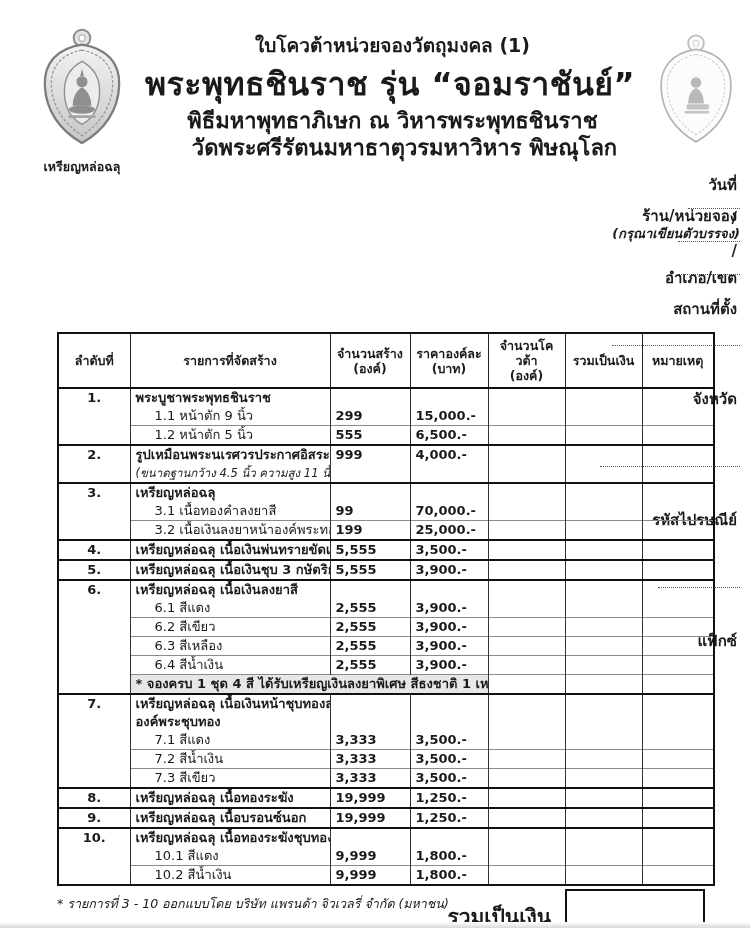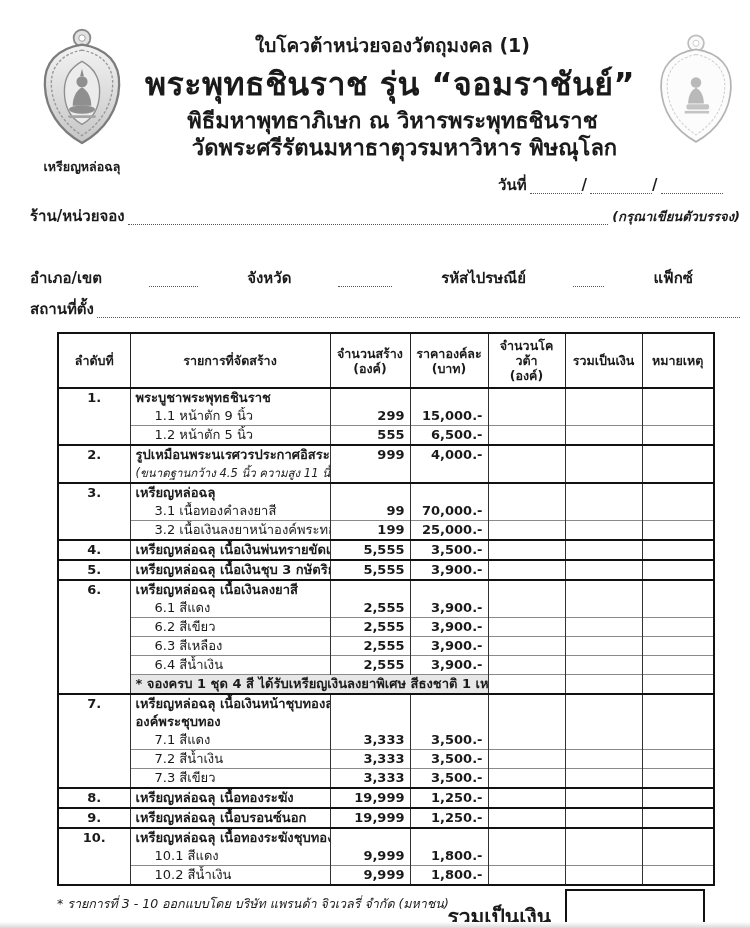--- a/index.html
+++ b/index.html
@@ -12,21 +12,21 @@
   .abs{position:absolute;}
   
   .form-no{top:30px;left:140px;width:505px;text-align:center;font-size:19px;font-weight:700;}
   .main-title{top:58px;left:130px;width:520px;text-align:center;font-size:32px;font-weight:800;letter-spacing:.5px;}
   .sub1{top:103px;left:140px;width:505px;text-align:center;font-size:22px;font-weight:700;}
   .sub2{top:130px;left:152px;width:505px;text-align:center;font-size:22px;font-weight:700;}
   .amulet-l{top:26px;left:28px;width:108px;height:130px;}
   .amulet-r{top:30px;left:648px;width:96px;height:126px;}
   .amulet-cap{top:157px;left:22px;width:120px;text-align:center;font-size:12.5px;font-weight:700;}
   
-  .fline{display:flex;align-items:flex-end;font-size:15px;font-weight:700;line-height:1.2;}
+  .fline{display:flex;align-items:flex-end;font-size:15px;font-weight:700;line-height:1.2;flex-direction:column;}
   .fline .lbl{white-space:nowrap;padding-right:3px;}
   .fline .dots{border-bottom:1.5px dotted #555;height:15px;}
   .fline .grow{flex:1;}
   .fline .hint{font-weight:700;font-style:italic;font-size:13px;white-space:nowrap;padding-left:4px;}
   .dateline{top:176px;left:498px;right:10px;}
   .lineA{top:207px;left:30px;right:10px;}
   .lineB{top:238px;left:30px;right:10px;}
   .lineC{top:269px;left:30px;right:10px;gap:44px;}
   .lineD{top:300px;left:30px;right:10px;}
   
@@ -38,21 +38,21 @@
     vertical-align:middle;padding:4px 1px;white-space:pre-line;
   }
   table.order td{
     border-left:1px solid #333;border-right:1px solid #333;
     font-size:13px;line-height:18px;padding:0 5px;vertical-align:top;
     overflow:hidden;white-space:nowrap;
   }
   td.gtop{border-top:2px solid #111;}
   td.rline{border-top:1px solid #8a8a8a;}
   td.no{text-align:center;font-weight:700;}
-  td.qty,td.price{text-align:right;font-weight:700;margin-top:46px;}
+  td.qty,td.price{text-align:left;font-weight:700;margin-top:46px;}
   td.lab.b{font-weight:700;}
   td.lab.i{font-style:italic;font-size:11.5px;color:#222;}
   td.lab.ind{padding-left:24px;}
   td.note{background:#e7e7e7;font-weight:700;font-size:12.3px;}
   
   .after{position:relative;width:656px;}
   .footnote{position:absolute;left:0;top:8px;font-size:12.5px;font-style:italic;font-weight:400;white-space:nowrap;}
   .totalrow{display:flex;justify-content:flex-end;align-items:center;}
   .total-lbl{font-size:21px;font-weight:800;margin-right:14px;margin-top:14px;}
   .total-box{width:140px;height:42px;border:2.5px solid #111;background:#fff;margin-right:8px;}

